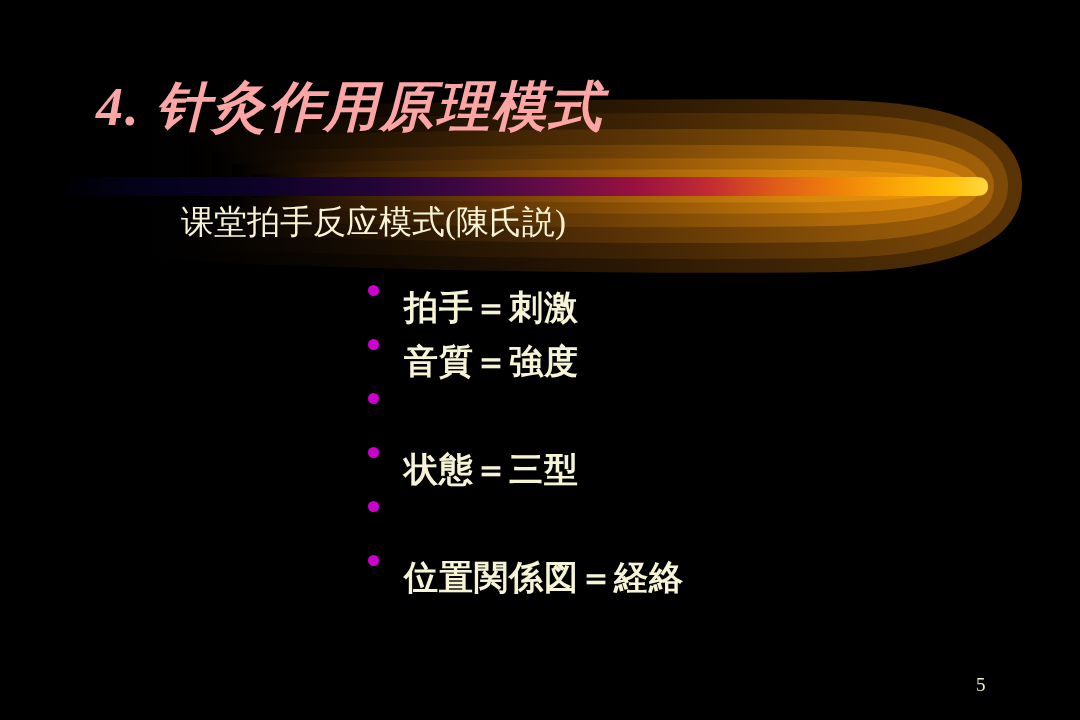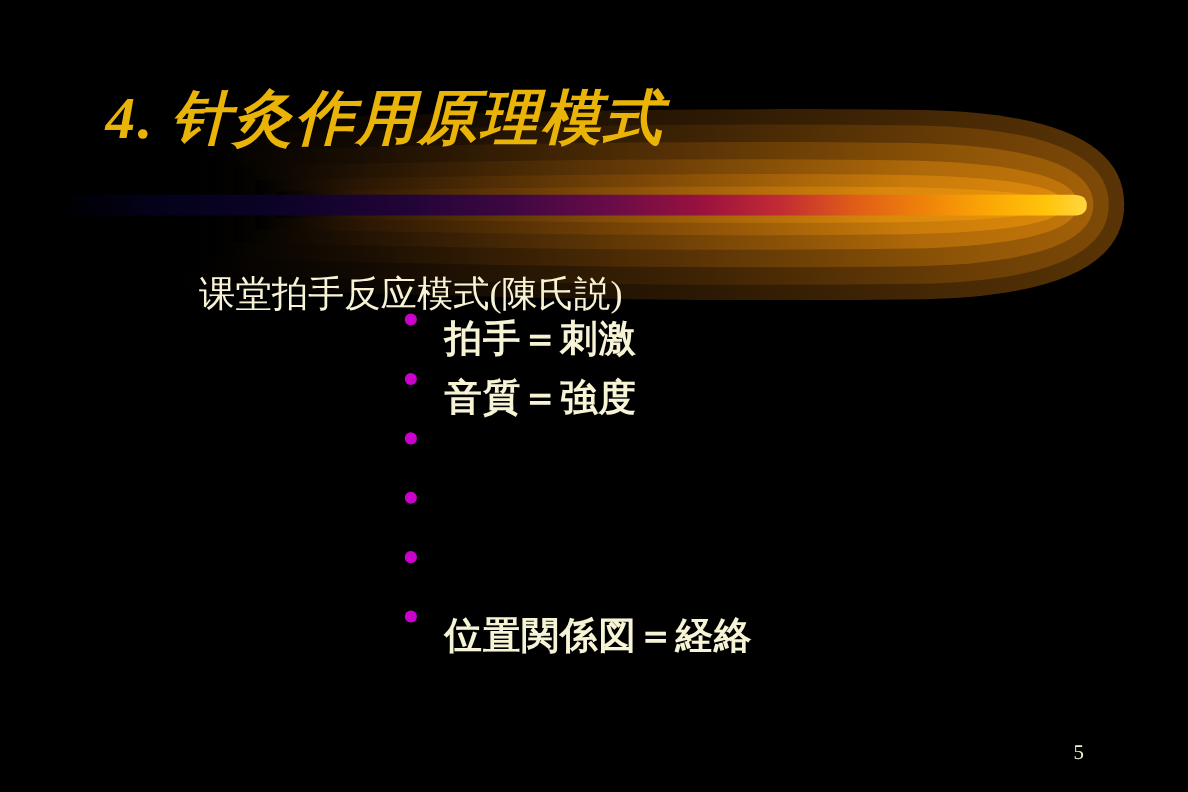--- a/index.html
+++ b/index.html
@@ -30,39 +30,38 @@
   
   #title {
     position: absolute;
     left: 96px;
     top: 78px;
     font-family: "Liberation Serif", "DejaVu Serif", serif;
     font-size: 54px;
     font-weight: bold;
     font-style: italic;
     letter-spacing: 2px;
-    color: #eab308;
+    color: #fca5a5;
     white-space: nowrap;
     line-height: 1.1;
     z-index: 5;
   }
 
   
   #subtitle {
     position: absolute;
     left: 181px;
     top: 200px;
     font-family: "Liberation Serif", "DejaVu Serif", serif;
     font-size: 33px;
     font-weight: normal;
     color: #f7f3d4;
     white-space: nowrap;
     letter-spacing: 0px;
     z-index: 5;
-    margin-top: 45px;
   }
 
   
   #bullets {
     position: absolute;
     left: 368px;
     top: 285px;
     z-index: 5;
     margin: 0;
     padding: 0;
@@ -194,20 +193,21 @@
     </li>
     <li class="bullet-row">
       <span class="bullet-dot"></span>
       <span class="bullet-text">音質＝強度</span>
     </li>
     <li class="bullet-row">
       <span class="bullet-dot"></span>
     </li>
     <li class="bullet-row">
       <span class="bullet-dot"></span>
+      <span class="bullet-text">状態＝三型</span>
     </li>
     <li class="bullet-row">
       <span class="bullet-dot"></span>
     </li>
     <li class="bullet-row">
       <span class="bullet-dot"></span>
       <span class="bullet-text">位置関係図＝経絡</span>
     </li>
   </ul>
 

